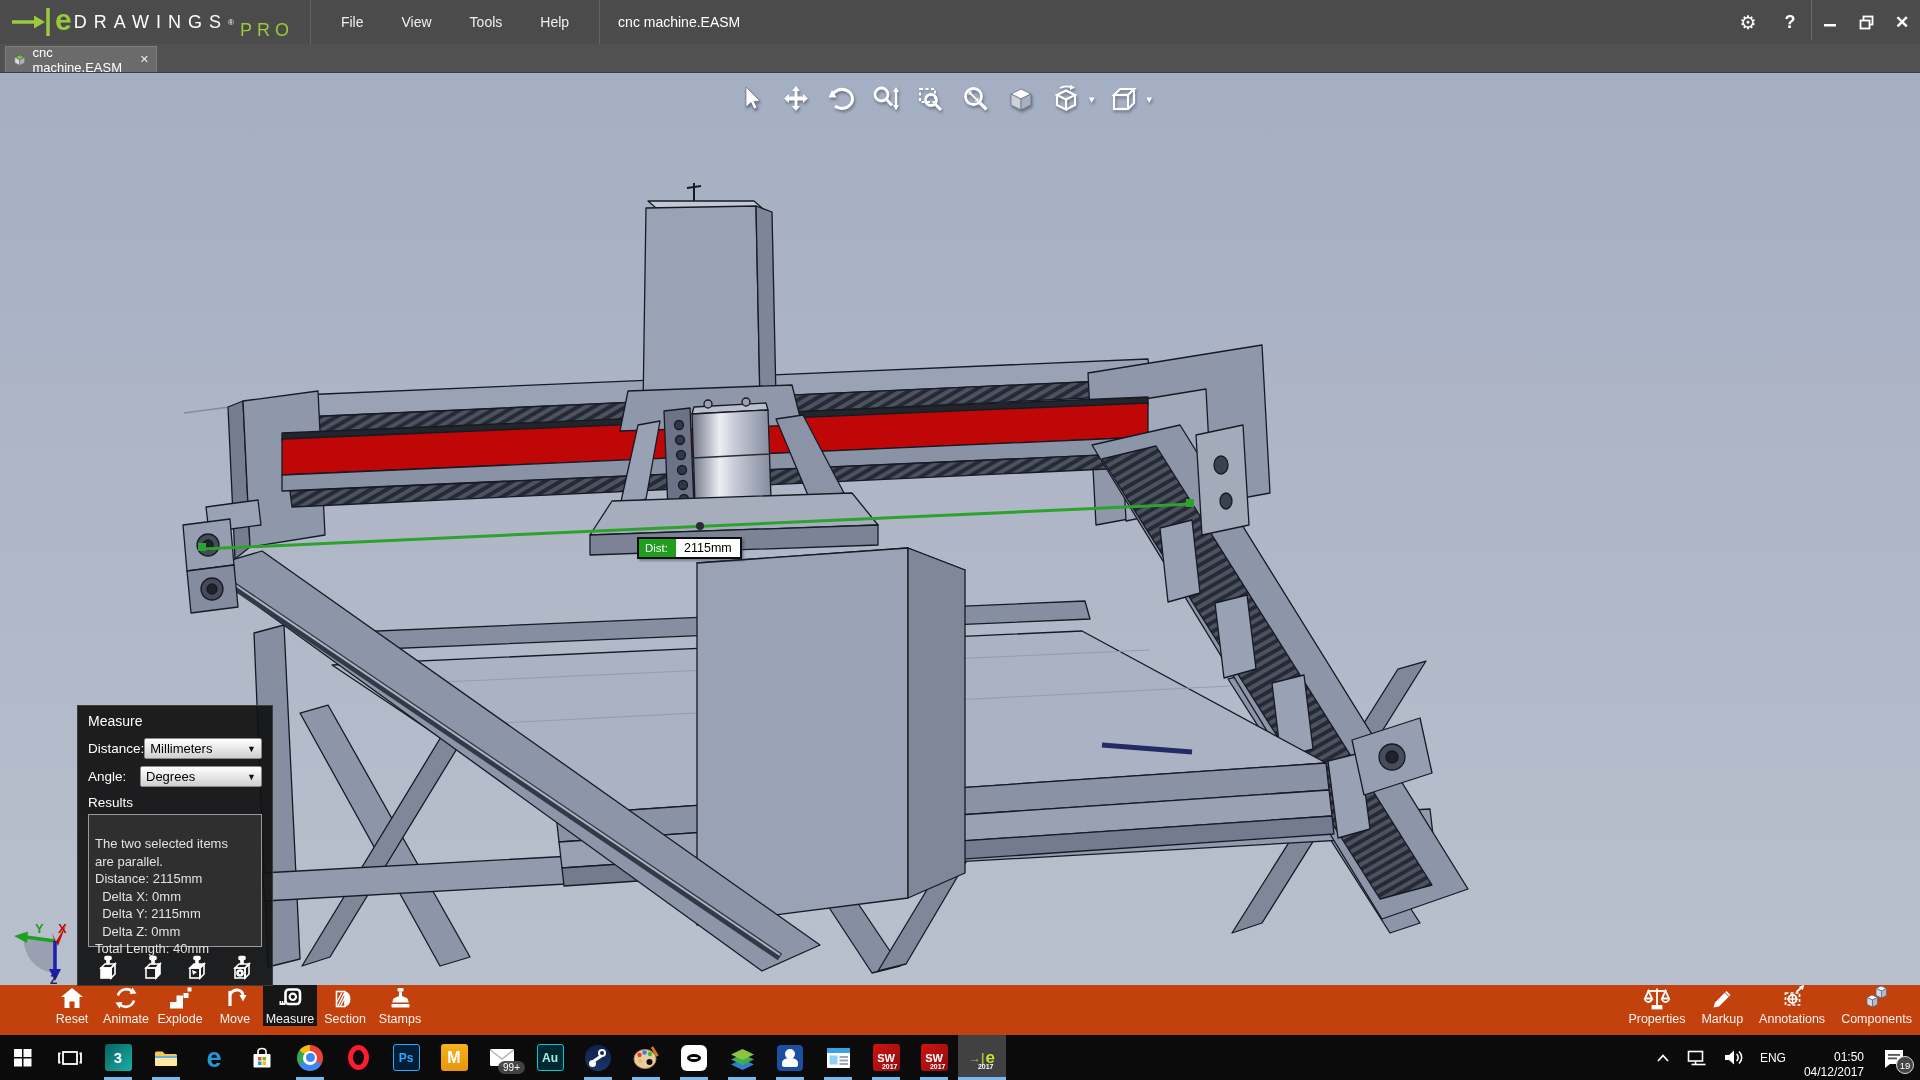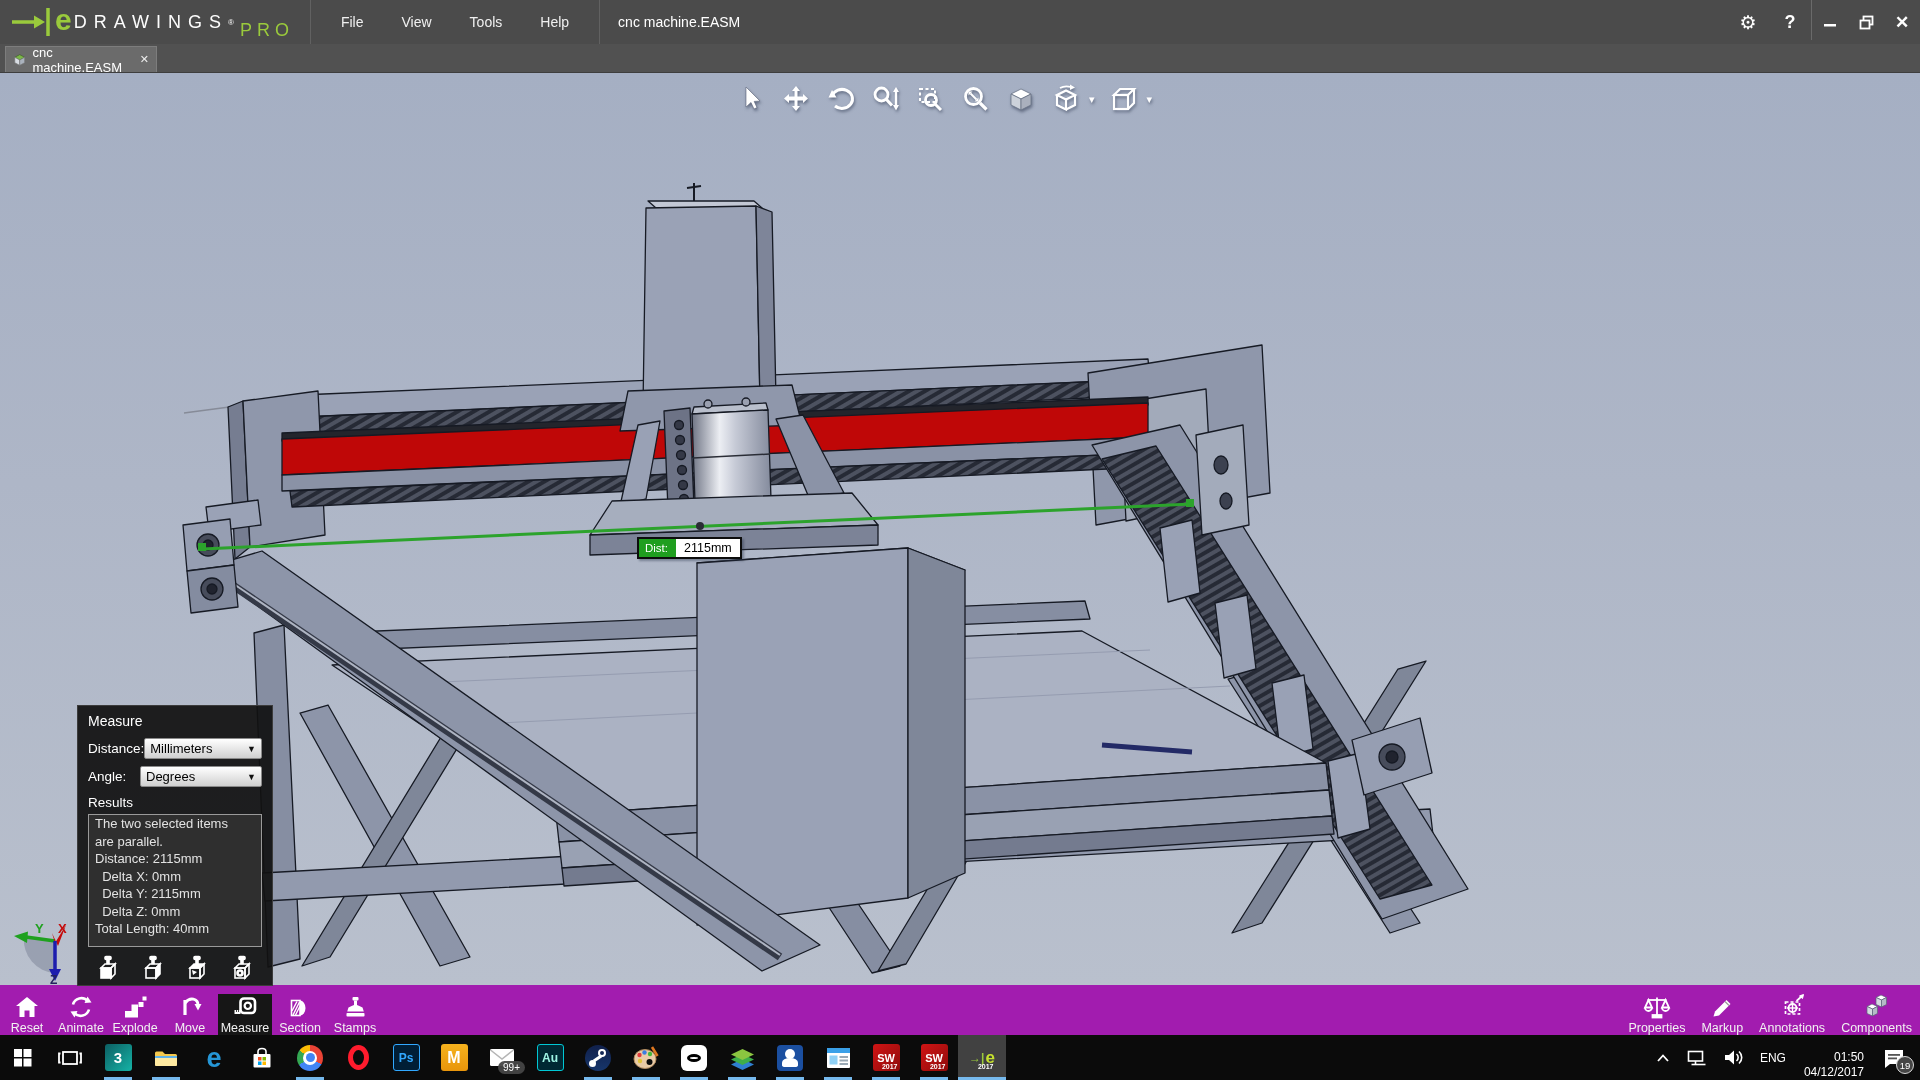--- a/index.html
+++ b/index.html
@@ -47,29 +47,29 @@
                    background:rgba(17,17,17,0.93); border:1px solid #3c3c3c; color:#fff; }
   .mp-title { font-size:14px; padding:7px 10px 2px 10px; }
   .mp-row { display:flex; align-items:center; justify-content:space-between; margin:7px 10px 0 10px; }
   .mp-label { font-size:13.5px; }
   .dd { display:flex; align-items:center; justify-content:space-between; width:122px; height:21px;
         background:linear-gradient(#ffffff,#d0d0d0); border:1px solid #8a8a8a; border-radius:2px;
         padding:0 5px; color:#000; font-size:13px;gap:26px; }
   .dd .arr { font-size:9px; color:#111; }
   .mp-results-label { font-size:13.5px; margin:8px 10px 4px 10px; }
   .mp-results { margin:0 10px; border:1px solid #9a9a9a; background:#2f2f2f; color:#e2e2e2;
-                font-size:13px; line-height:17.5px; padding:0 6px; height:133px; }
+                font-size:13px; line-height:17.5px; padding:20px 6px; height:133px; }
   .res-line { white-space:pre; }
   .mp-icons { display:flex; justify-content:space-around; align-items:center; height:42px; padding:0 8px; }
 
   
   .triad { position:absolute; left:8px; top:848px; }
 
   
-  .bottom-toolbar { height:50px; background:#a21caf; display:flex; align-items:flex-end; }
+  .bottom-toolbar { height:50px; background:#c2410c; display:flex; align-items:flex-start;padding-left:45px; }
   .bt-btn { width:54px; display:flex; flex-direction:column; align-items:center; justify-content:center; gap:1px; color:#f2f2f2; }
   .bt-btn.active { background:#161616; }
   .bt-label { font-size:12.5px; white-space:nowrap; }
   .bt-sep { width:1px; background:#5c5c5c; }
   .bt-spacer { flex:1; }
   .bt-btn.wide { width:auto; padding:0 8px; }
 
   
   .taskbar { height:45px; background:#0b0b0b; display:flex; align-items:center; }
   .start-btn { width:46px; height:45px; display:flex; align-items:center; justify-content:center; }

